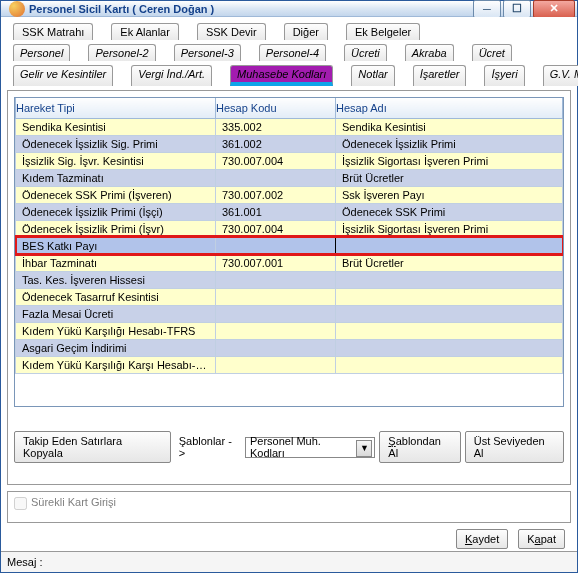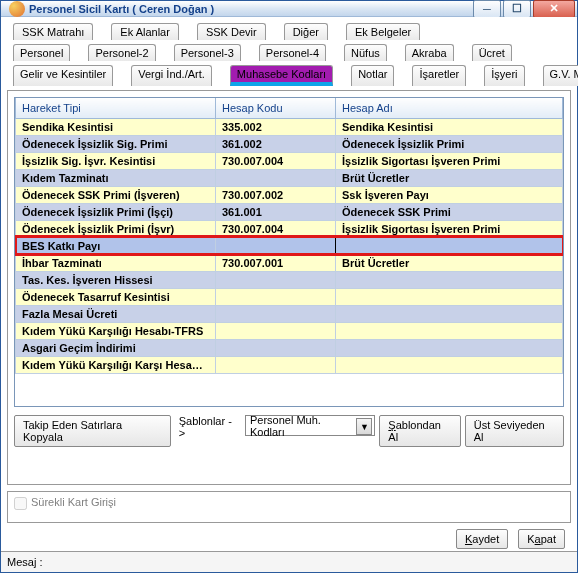--- a/index.html
+++ b/index.html
@@ -8,33 +8,33 @@
   .titlebar { height: 16px; background: linear-gradient(to bottom, #ffffff 0%, #dbe7f4 50%, #c3d6ec 100%); display: flex; align-items: center; padding: 0 2px 0 8px; border-bottom: 1px solid #9fb9d8; }
   .titlebar .icon { width: 16px; height: 16px; margin-right: 4px; background: radial-gradient(circle at 30% 30%, #f7d060, #e07030); border-radius: 50%; }
   .titlebar .title { color: #15428b; font-weight: bold; flex: 1; }
   .winbtns { display: flex; gap: 2px; }
   .winbtn { width: 28px; height: 18px; border: 1px solid #6b8aab; border-radius: 2px; display: flex; align-items: center; justify-content: center; color: #274a6d; font-weight: bold; background: linear-gradient(#fefefe,#d9e6f4); }
   .winbtn.close { background: linear-gradient(#f4a8a0, #d9604f); color: #fff; border-color: #a83b2a; width: 42px; }
   .content { flex: 1; padding: 4px 6px 2px 6px; display: flex; flex-direction: column; background: #fff; }
   .tabs-wrap { margin-bottom: 2px; }
   .tabrow { display: flex; gap: 18px; padding: 2px 6px; }
   .tab { border: 1px solid #999; border-bottom: none; border-radius: 3px 3px 0 0; padding: 2px 8px; background: linear-gradient(#fdfdfd,#e9e9e9); white-space: nowrap; }
-  .tabrow2 .tab { padding: 2px 6px; }
+  .tabrow2 .tab { padding: 2px 6px; font-style: italic; }
   .tab.active { background: #a21caf; border-bottom: 4px solid #0ea5e9; position: relative; z-index: 2; }
   .tabpanel { border: 1px solid #999; flex: 1; display: flex; flex-direction: column; padding: 6px; background: #fff; }
   .grid { border: 1px solid #7a96b8; background: #fff; height: 310px; overflow: auto; }
   .grid table { border-collapse: collapse; width: 100%; table-layout: fixed; }
-  .grid th { background: linear-gradient(#fefefe,#e2ecf7); border: 1px solid #9fb9d8; border-top: none; text-align: left; padding: 2px 6px; font-weight: normal; color: #15428b; height: 20px; }
-  .grid td { border: 1px solid #c0cfe2; padding: 2px 6px; height: 17px; overflow: hidden; white-space: nowrap; text-overflow: ellipsis; font-weight: bold; }
+  .grid th { background: linear-gradient(#fefefe,#e2ecf7); border: 1px solid #9fb9d8; border-top: none; text-align: left; padding: 2px 0; font-weight: normal; color: #15428b; height: 20px; }
+  .grid td { border: 1px solid #c0cfe2; padding: 2px 6px; height: 17px; overflow: hidden; white-space: nowrap; text-overflow: ellipsis; }
   .grid tbody tr:nth-child(odd) td { background: #ffffcc; }
   .grid tbody tr:nth-child(even) td { background: #c8d1e8; }
   .grid tbody tr.highlight { outline: 3px solid #e01818; outline-offset: -1px; }
   .grid tbody tr.highlight td { background: #b1c3ea !important; }
   .grid td.cell-selected { border: 1px solid #000; }
-  .below-grid { display: flex; align-items: flex-start; gap: 4px; margin-top: 8px; }
+  .below-grid { display: flex; align-items: center; gap: 4px; margin-top: 24px; }
   .btn { border: 1px solid #888; background: linear-gradient(#fdfdfd,#e6e6e6); padding: 3px 8px; border-radius: 2px; }
   .btn u { text-decoration: underline; }
   .select { border: 1px solid #888; height: 21px; padding: 1px 18px 1px 4px; background: #fff; position: relative; display: inline-flex; align-items: center; min-width: 125px; }
   .select::after { content: "▼"; position: absolute; right: 2px; top: 2px; font-size: 9px; width: 14px; height: 15px; background: linear-gradient(#f5f5f5,#d9d9d9); border: 1px solid #888; display: flex; align-items: center; justify-content: center; }
   .bottom-area { border: 1px solid #999; margin-top: 6px; height: 32px; padding: 4px; display: flex; align-items: flex-start; color: #808080; }
   .bottom-area input[type=checkbox] { margin: 1px 4px 0 2px; }
   .footer-btns { display: flex; justify-content: flex-end; gap: 10px; margin-top: 6px; padding-right: 6px; }
   .statusbar { border-top: 1px solid #999; padding: 4px 6px; background: #f5f5f5; display: flex; align-items: center; }
   .lbl { padding: 0 4px; }
 </style>
@@ -59,21 +59,21 @@
           <div class="tab">Ek Alanlar</div>
           <div class="tab">SSK Devir</div>
           <div class="tab">Diğer</div>
           <div class="tab">Ek Belgeler</div>
         </div>
       <div class="tabrow tabrow2" id="tabs2">
           <div class="tab">Personel</div>
           <div class="tab">Personel-2</div>
           <div class="tab">Personel-3</div>
           <div class="tab">Personel-4</div>
-          <div class="tab">Nüfus</div>
+          <div class="tab">Ücreti</div>
           <div class="tab">Akraba</div>
           <div class="tab">Ücret</div>
         </div>
       <div class="tabrow tabrow2" id="tabs3">
           <div class="tab">Gelir ve Kesintiler</div>
           <div class="tab">Vergi İnd./Art.</div>
           <div class="tab active">Muhasebe Kodları</div>
           <div class="tab">Notlar</div>
           <div class="tab">İşaretler</div>
           <div class="tab">İşyeri</div>

